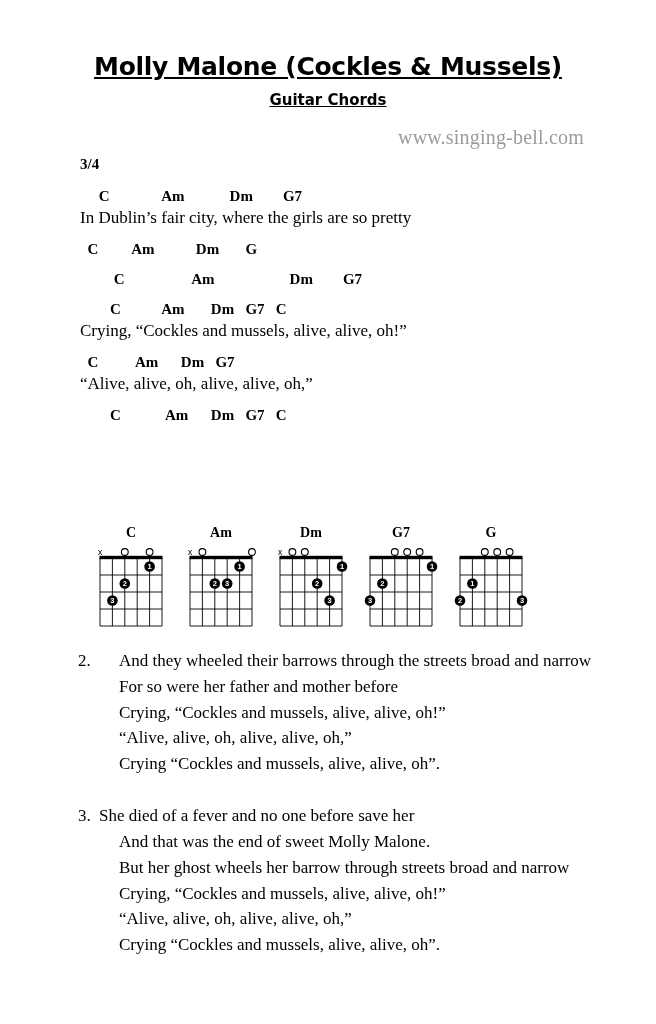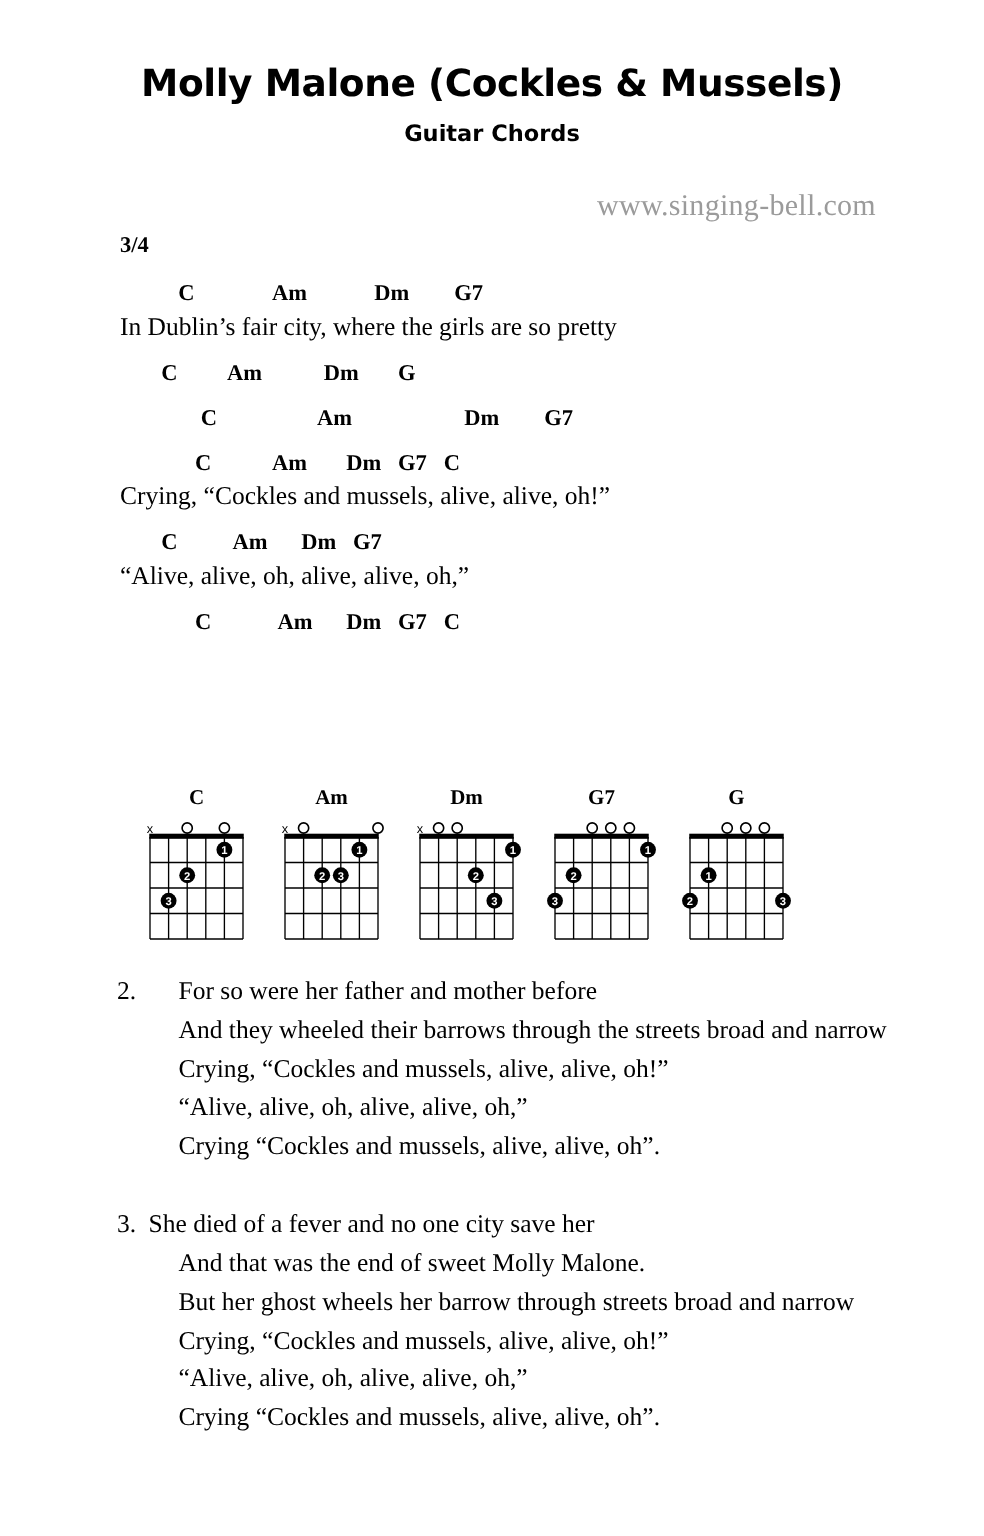--- a/index.html
+++ b/index.html
@@ -13,21 +13,22 @@
     height: 1024px;
     position: relative;
     font-family: "Liberation Serif", serif;
     color: #000000;
     overflow: hidden;
   }
   .page {
     width: 656px;
     height: 1024px;
     position: relative;
-    padding: 0;
+    padding: 11px;
+    text-decoration: underline;
   }
 
   
   .title-block {
     text-align: center;
     padding-top: 42px;
   }
   .song-title {
     font-family: "DejaVu Sans", sans-serif;
     font-weight: bold;
@@ -72,21 +73,20 @@
   .verse-line {
     margin-bottom: 9px;
   }
   .chord-row {
     font-family: "Liberation Serif", serif;
     font-weight: bold;
     font-size: 15px;
     white-space: pre;
     line-height: 1.45;
     height: 21px;
-    margin-left: 20px;
   }
   .lyric-row {
     font-family: "Liberation Serif", serif;
     font-size: 17px;
     white-space: pre;
     line-height: 1.35;
   }
 
   
   .diagrams {
@@ -312,33 +312,33 @@
           <text x="71" y="59.4" text-anchor="middle" font-family="&quot;Liberation Sans&quot;, sans-serif" font-size="7.5" font-weight="bold" fill="#fff">3</text>
         </svg>
       </div>
     </div>
 
   <div class="verses" id="verse-list">
       <div class="verse">
         <div class="verse-row">
           <div class="verse-num">2.</div>
           <div class="verse-lines">
+            <div class="verse-text verse-rest">And they wheeled their barrows through the streets broad and narrow</div>
             <div class="verse-text verse-rest">For so were her father and mother before</div>
-            <div class="verse-text verse-rest">And they wheeled their barrows through the streets broad and narrow</div>
             <div class="verse-text verse-rest">Crying, “Cockles and mussels, alive, alive, oh!”</div>
             <div class="verse-text verse-rest">“Alive, alive, oh, alive, alive, oh,”</div>
             <div class="verse-text verse-rest">Crying “Cockles and mussels, alive, alive, oh”.</div>
           </div>
         </div>
       </div>
       <div class="verse">
         <div class="verse-row">
           <div class="verse-num">3.</div>
           <div class="verse-lines">
-            <div class="verse-text verse-first">She died of a fever and no one city save her</div>
+            <div class="verse-text verse-first">She died of a fever and no one before save her</div>
             <div class="verse-text verse-rest">And that was the end of sweet Molly Malone.</div>
             <div class="verse-text verse-rest">But her ghost wheels her barrow through streets broad and narrow</div>
             <div class="verse-text verse-rest">Crying, “Cockles and mussels, alive, alive, oh!”</div>
             <div class="verse-text verse-rest">“Alive, alive, oh, alive, alive, oh,”</div>
             <div class="verse-text verse-rest">Crying “Cockles and mussels, alive, alive, oh”.</div>
           </div>
         </div>
       </div>
     </div>
 

